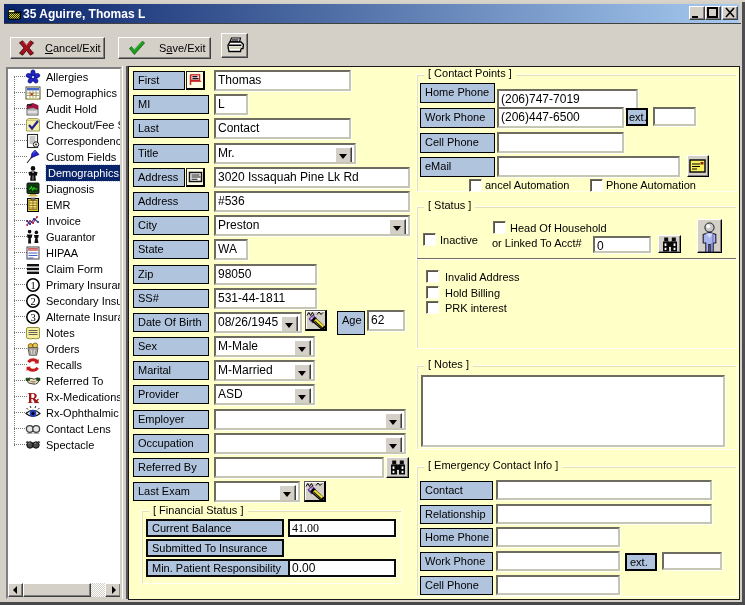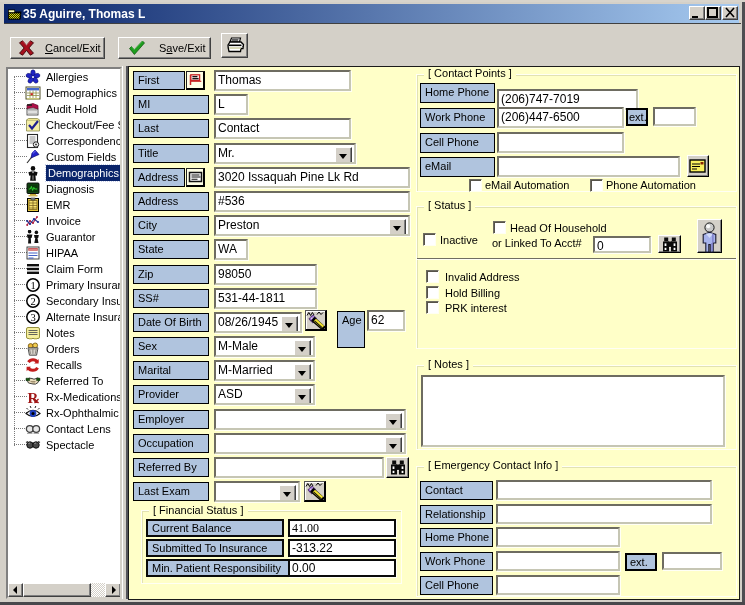--- a/index.html
+++ b/index.html
@@ -379,21 +379,21 @@
         <path d="M4.5 6 h8 M4.5 8 h9 M4.5 10.2 h6" stroke="#101010" stroke-width="1.1"></path>
       </svg></div>
 <div class="ybtn" style="left:305px;top:310px;width:22px;height:21px;background:#D4D0C8;border:1px solid #555;border-right:2px solid #000;border-bottom:2px solid #000;box-shadow:inset 1px 1px 0 #fff;"><svg width="19" height="18" viewBox="0 0 19 18">
         <path d="M1 4.5 L2.8 1.5 L4.6 4.5 L6.4 1.5 L8 4 M11 3.5 L13 1 L15 3.5 L17 1.5" stroke="#000" stroke-width="1" fill="none"></path>
         <rect x="4" y="5" width="6" height="6" rx="1.2" transform="rotate(-42 7 8)" fill="#9060C8" stroke="#3a1c5c" stroke-width="0.8"></rect>
         <path d="M5 6.5 l1.4 1.4 M6.4 6.5 l-1.4 1.4 M7.6 5.6 l1.4 1.4 M9 5.6 l-1.4 1.4 M6 8.8 l1.3 1.3 M7.3 8.8 l-1.3 1.3" stroke="#fff" stroke-width="0.7"></path>
         <path d="M8.6 9.4 L16.4 16.2" stroke="#000" stroke-width="5" stroke-linecap="square"></path>
         <path d="M8.8 9 L17 16" stroke="#EEE030" stroke-width="3.6"></path>
         <path d="M8.5 9.8 L16.4 16.8" stroke="#101010" stroke-width="1.1"></path>
       </svg></div>
-<div class="lbl" style="left:337px;top:311px;width:28px;height:37px;">Age</div>
+<div class="lbl" style="left:337px;top:311px;width:28px;height:24px;">Age</div>
 <div class="inp" style="left:367px;top:310px;width:38px;height:21px;">62</div>
 <div class="btn" style="left:386px;top:457px;width:23px;height:21px;border-right-color:#000;border-bottom-color:#000;">
       <div style="position:absolute;left:1px;top:1px;"><svg width="20" height="17" viewBox="0 0 20 17">
           <g fill="#0a0a0a">
             <rect x="4.2" y="1.5" width="4" height="4"></rect>
             <rect x="11.8" y="1.5" width="4" height="4"></rect>
             <rect x="3" y="5.5" width="6" height="10"></rect>
             <rect x="11" y="5.5" width="6" height="10"></rect>
             <rect x="8" y="5.5" width="4" height="5.5"></rect>
           </g>
@@ -411,21 +411,20 @@
         <path d="M8.6 9.4 L16.4 16.2" stroke="#000" stroke-width="5" stroke-linecap="square"></path>
         <path d="M8.8 9 L17 16" stroke="#EEE030" stroke-width="3.6"></path>
         <path d="M8.5 9.8 L16.4 16.8" stroke="#101010" stroke-width="1.1"></path>
       </svg></div>
 <div class="grp" style="left:141px;top:510px;width:261px;height:74px;">
       <div class="gt" style="left:7px;top:-7px;">[ Financial Status ]</div>
     </div>
 <div class="lbl" style="left:146px;top:519px;width:138px;height:18px;border:2px solid #0a0a0a;line-height:14px;">Current Balance</div>
 <div class="inp" style="left:288px;top:519px;width:108px;height:18px;border:2px solid #0a0a0a;line-height:14px;font-family:Liberation Serif, serif;">41.00</div>
 <div class="lbl" style="left:146px;top:539px;width:138px;height:18px;border:2px solid #0a0a0a;line-height:14px;">Submitted To Insurance</div>
-<div class="inp" style="left:288px;top:539px;width:108px;height:18px;border:2px solid #0a0a0a;line-height:14px;">-313.22</div>
 <div class="lbl" style="left:146px;top:559px;width:148px;height:18px;border:2px solid #0a0a0a;line-height:14px;">Min. Patient Responsibility</div>
 <div class="inp" style="left:288px;top:559px;width:108px;height:18px;border:2px solid #0a0a0a;line-height:14px;">0.00</div>
 <div class="grp" style="left:416px;top:74px;width:321px;height:118px;">
       <div class="gt" style="left:7px;top:-8px;">[ Contact Points ]</div>
     </div>
 <div class="lbl" style="left:420px;top:83px;width:75px;height:20px;">Home Phone</div>
 <div class="inp" style="left:497px;top:82px;width:141px;height:21px;margin-top:7px;">(206)747-7019</div>
 <div class="lbl" style="left:420px;top:108px;width:75px;height:20px;">Work Phone</div>
 <div class="inp" style="left:497px;top:107px;width:127px;height:21px;">(206)447-6500</div>
 <div class="lbl" style="left:626px;top:108px;width:22px;height:18px;padding-left:1px;border:2px solid #000;line-height:14px;">ext.</div>
@@ -435,21 +434,21 @@
 <div class="lbl" style="left:420px;top:157px;width:75px;height:20px;">eMail</div>
 <div class="inp" style="left:497px;top:156px;width:183px;height:21px;"></div>
 <div class="btn" style="left:687px;top:155px;width:22px;height:22px;border-right-color:#000;border-bottom-color:#000;">
       <div style="position:absolute;left:1px;top:2px;"><svg width="17" height="16" viewBox="0 0 17 16">
           <rect x="1" y="2" width="15" height="12" fill="#F8F060" stroke="#000" stroke-width="1.4"></rect>
           <path d="M3 6 h8 M3 8.5 h8 M3 11 h5" stroke="#000" stroke-width="1.1"></path>
           <rect x="11.5" y="4" width="3" height="2.5" fill="#882200"></rect>
         </svg></div>
     </div>
 <div class="cb" style="left:469px;top:179px;"></div>
-<div class="ct" style="left:485px;top:179px;">eMail Automation</div>
+<div class="ct" style="left:485px;top:179px;">ancel Automation</div>
 <div class="cb" style="left:590px;top:179px;"></div>
 <div class="ct" style="left:606px;top:179px;">Phone Automation</div>
 <div class="grp" style="left:416px;top:206px;width:321px;height:143px;">
       <div class="gt" style="left:7px;top:-8px;text-align:right;">[ Status ]</div>
     </div>
 <div class="cb" style="left:423px;top:233px;"></div>
 <div class="ct" style="left:440px;top:234px;">Inactive</div>
 <div class="cb" style="left:493px;top:221px;"></div>
 <div class="ct" style="left:510px;top:222px;">Head Of Household</div>
 <div class="ct" style="left:492px;top:237px;">or Linked To Acct#</div>

